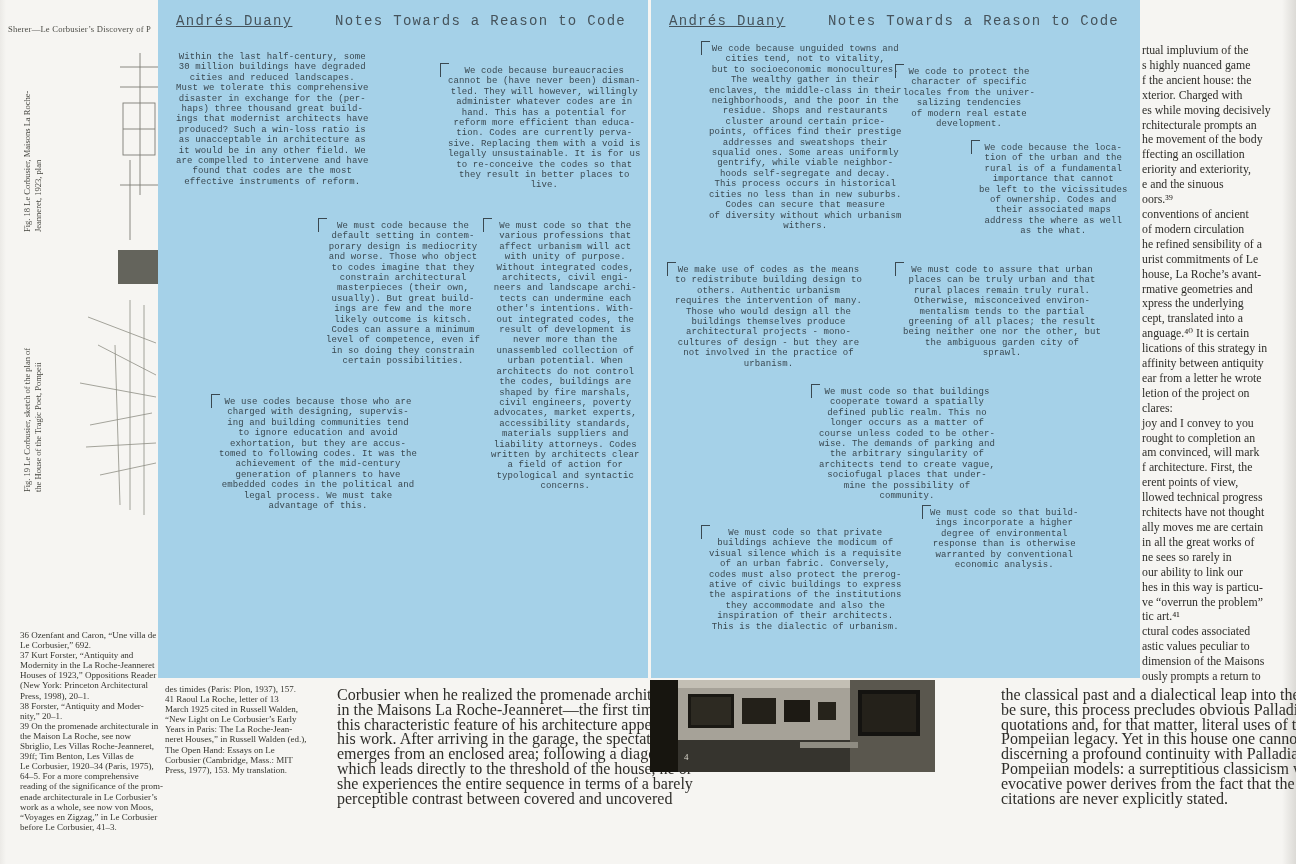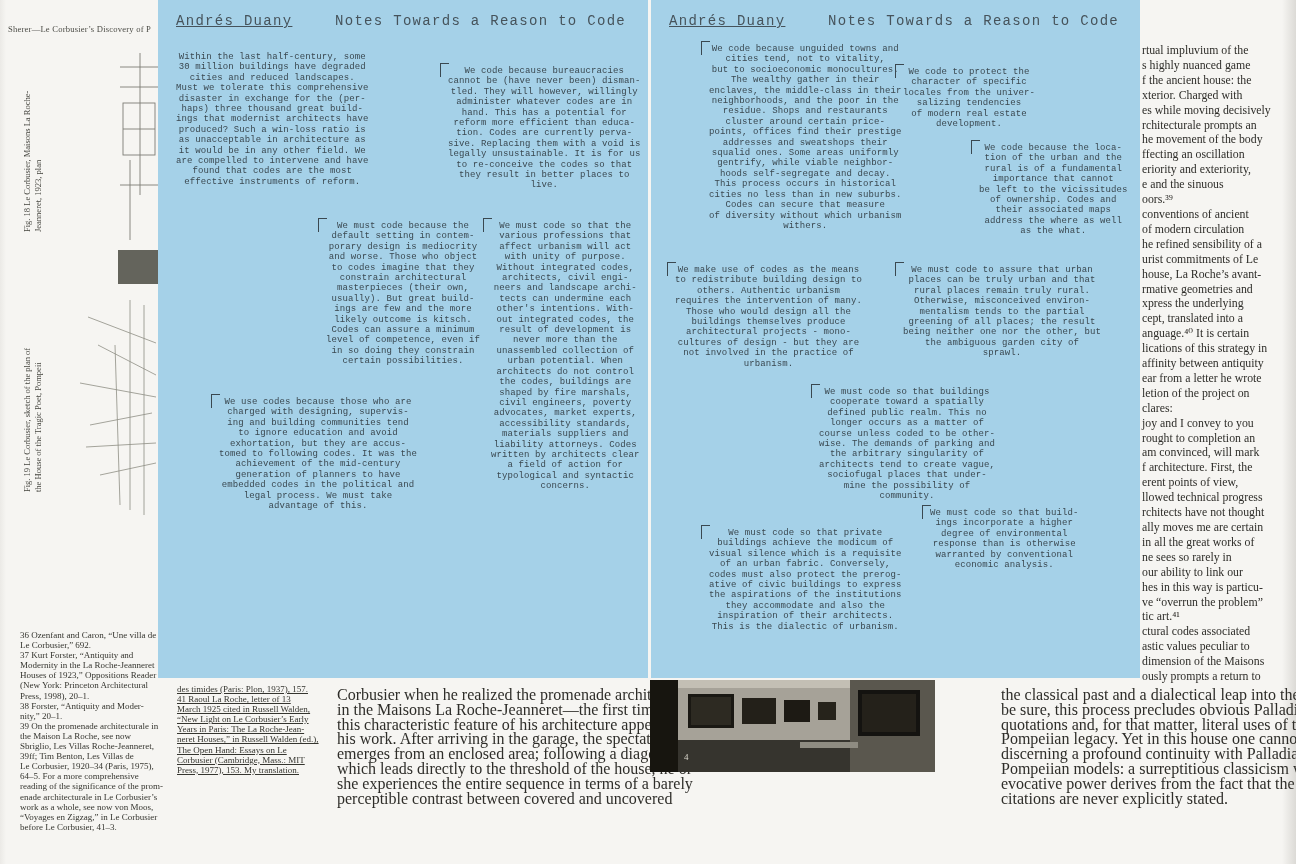--- a/index.html
+++ b/index.html
@@ -84,21 +84,21 @@
 the Maison La Roche, see now
 Sbriglio, Les Villas Roche-Jeanneret,
 39ff; Tim Benton, Les Villas de
 Le Corbusier, 1920–34 (Paris, 1975),
 64–5. For a more comprehensive
 reading of the significance of the prom-
 enade architecturale in Le Corbusier’s
 work as a whole, see now von Moos,
 “Voyages en Zigzag,” in Le Corbusier
 before Le Corbusier, 41–3.</div>
-  <div class="abs footnote" style="left:177px;top:684px;width:160px;z-index:1;text-decoration:underline;">des timides (Paris: Plon, 1937), 157.
+  <div class="abs footnote" style="left:165px;top:684px;width:160px;z-index:1;">des timides (Paris: Plon, 1937), 157.
 41 Raoul La Roche, letter of 13
 March 1925 cited in Russell Walden,
 “New Light on Le Corbusier’s Early
 Years in Paris: The La Roche-Jean-
 neret Houses,” in Russell Walden (ed.),
 The Open Hand: Essays on Le
 Corbusier (Cambridge, Mass.: MIT
 Press, 1977), 153. My translation.</div>
 
   <div class="abs serif-par" style="left:337px;top:688px;width:315px;z-index:1;">Corbusier when he realized the promenade architecturale

